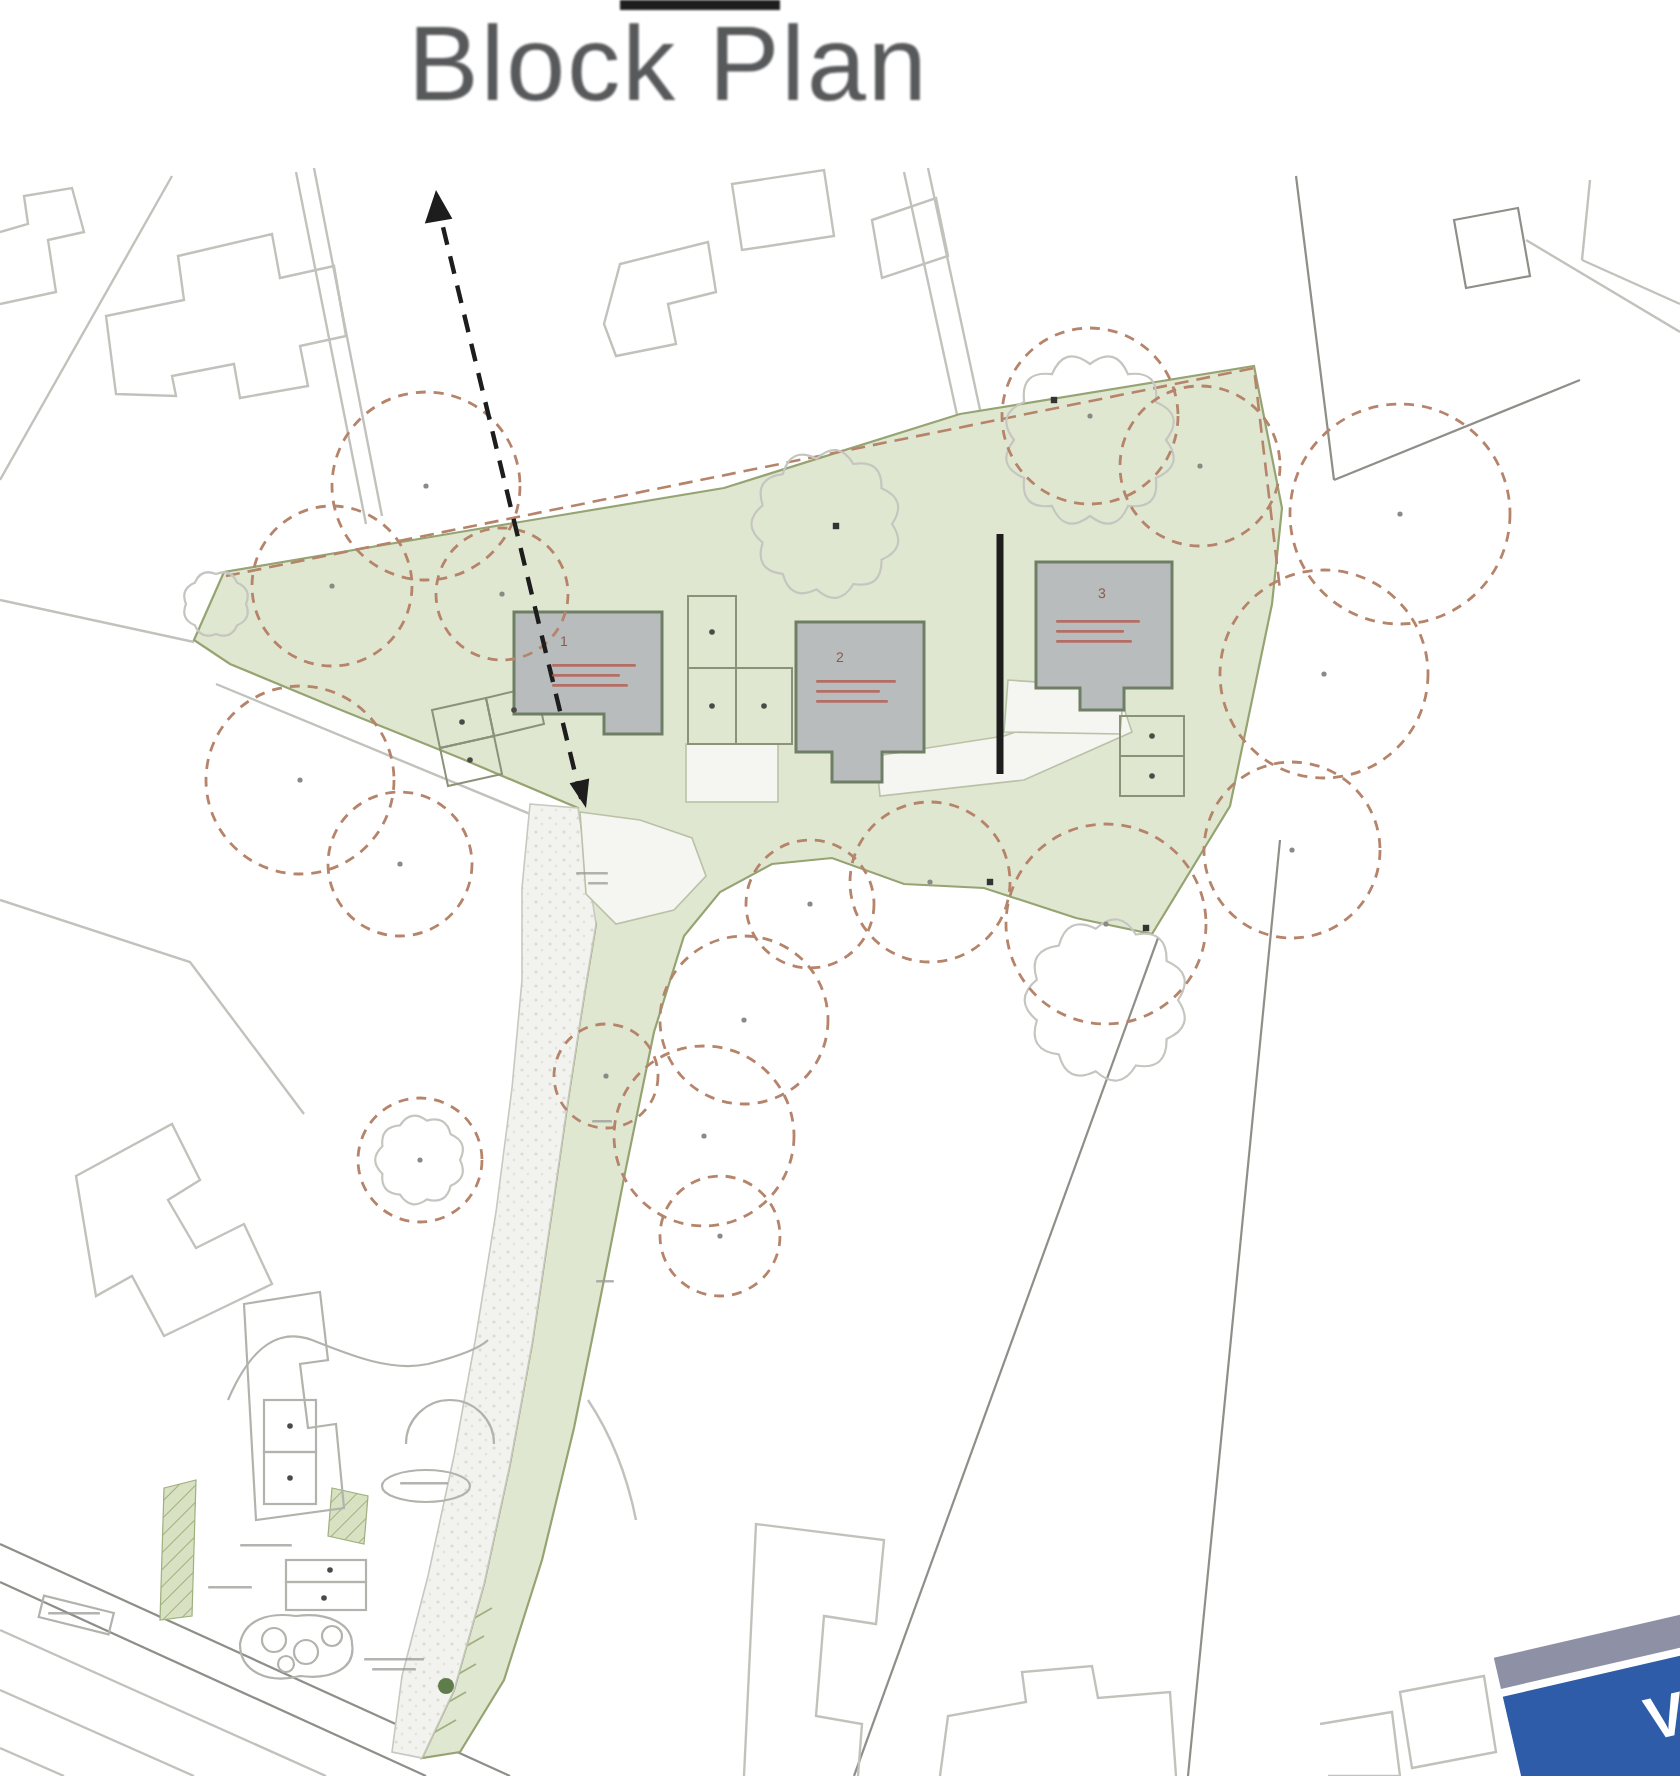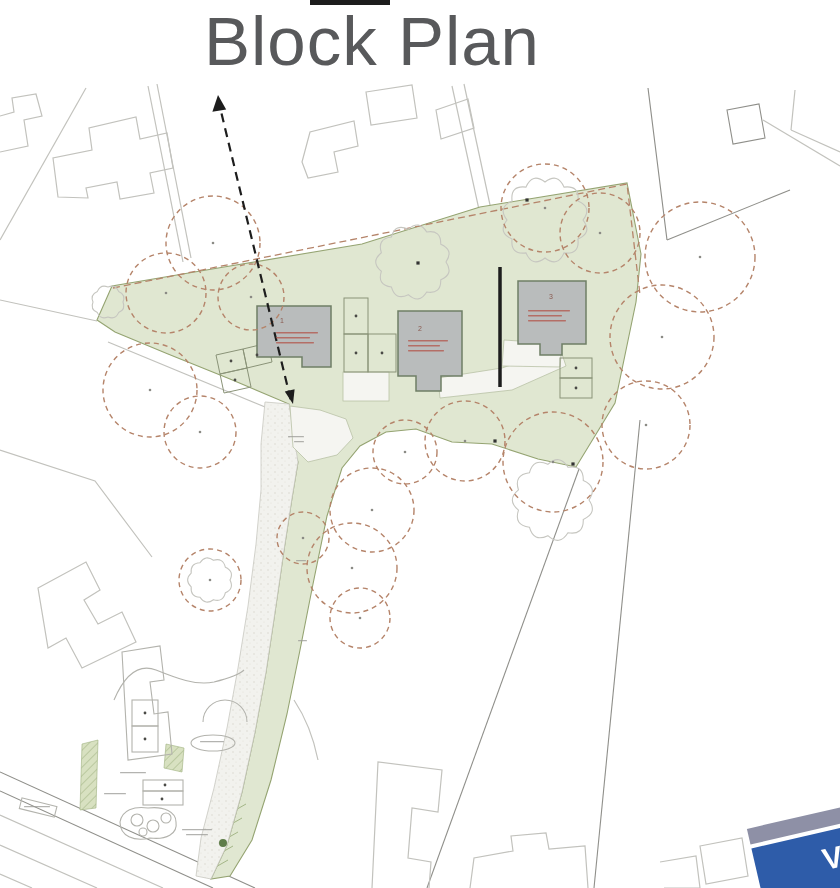--- a/index.html
+++ b/index.html
@@ -1,20 +1,20 @@
 <!DOCTYPE html>
 <html style="--green_fill: #e0e7d1; --green_stroke: #95a472; --strip_hatch: #9db07e; --tree: #b5846a; --building_fill: #b9bcbc; --building_stroke: #6f7f66; --line: #c2c2bd; --line_dark: #8f8f8a; --accent_red: #b35a50; --logo_blue: #2e5ca9; --logo_band: #8e90a6; --title_gray: #58595b; --black: #1d1d1d;"><head>
 <meta charset="utf-8">
 <style>
   html,body{margin:0;padding:0;background:#ffffff;}
   body{width:840px;height:888px;overflow:hidden;position:relative;
        font-family:"Liberation Sans", sans-serif;}
   .title-wrap{position:absolute;left:0;top:0;width:840px;height:86px;filter:blur(.5px);}
   .top-bar{position:absolute;left:310px;top:0;width:80px;height:5px;background:var(--black);}
-  h1.page-title{position:absolute;left:204px;top:2px;margin:0;font-size:69px;font-weight:400;
+  h1.page-title{position:absolute;left:204px;top:2px;margin:0;font-size:53px;font-weight:400;
        letter-spacing:1px;color:var(--title_gray);}
   svg.plan{position:absolute;left:0;top:0;filter:blur(.35px);}
   .nline{fill:none;stroke:var(--line);stroke-width:1.2;}
   .nline2{fill:none;stroke:var(--line_dark);stroke-width:1.1;}
   .green-area{fill:var(--green_fill);stroke:var(--green_stroke);stroke-width:1.1;}
   .court{fill:#f5f5f1;stroke:#b9c2a6;stroke-width:.8;}
   .drive{fill:url(#speckle);stroke:#c8c8c0;stroke-width:.8;}
   .redash{fill:none;stroke:var(--tree);stroke-width:1.3;stroke-dasharray:7 4;}
   .tree{fill:none;stroke:var(--tree);stroke-width:1.4;stroke-dasharray:5 4;}
   .cloud{fill:none;stroke:#c6c6c0;stroke-width:1.1;}

